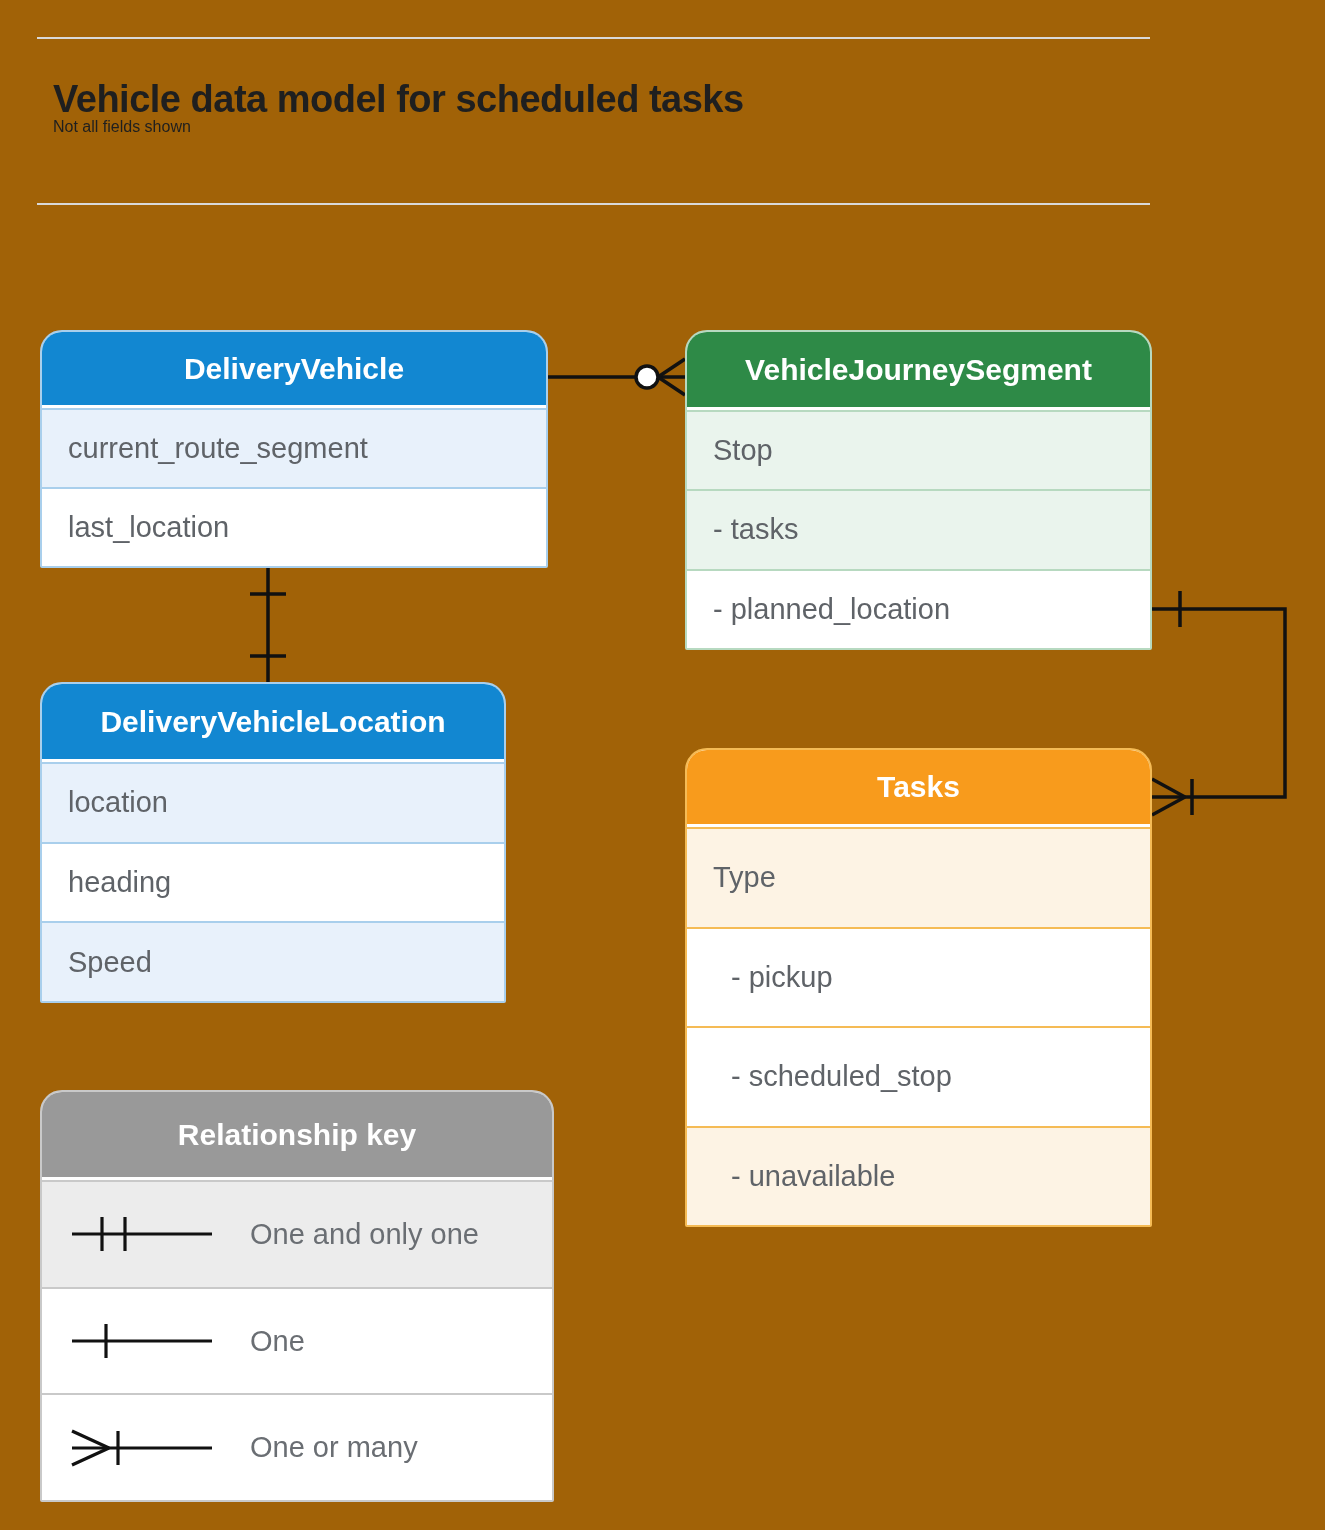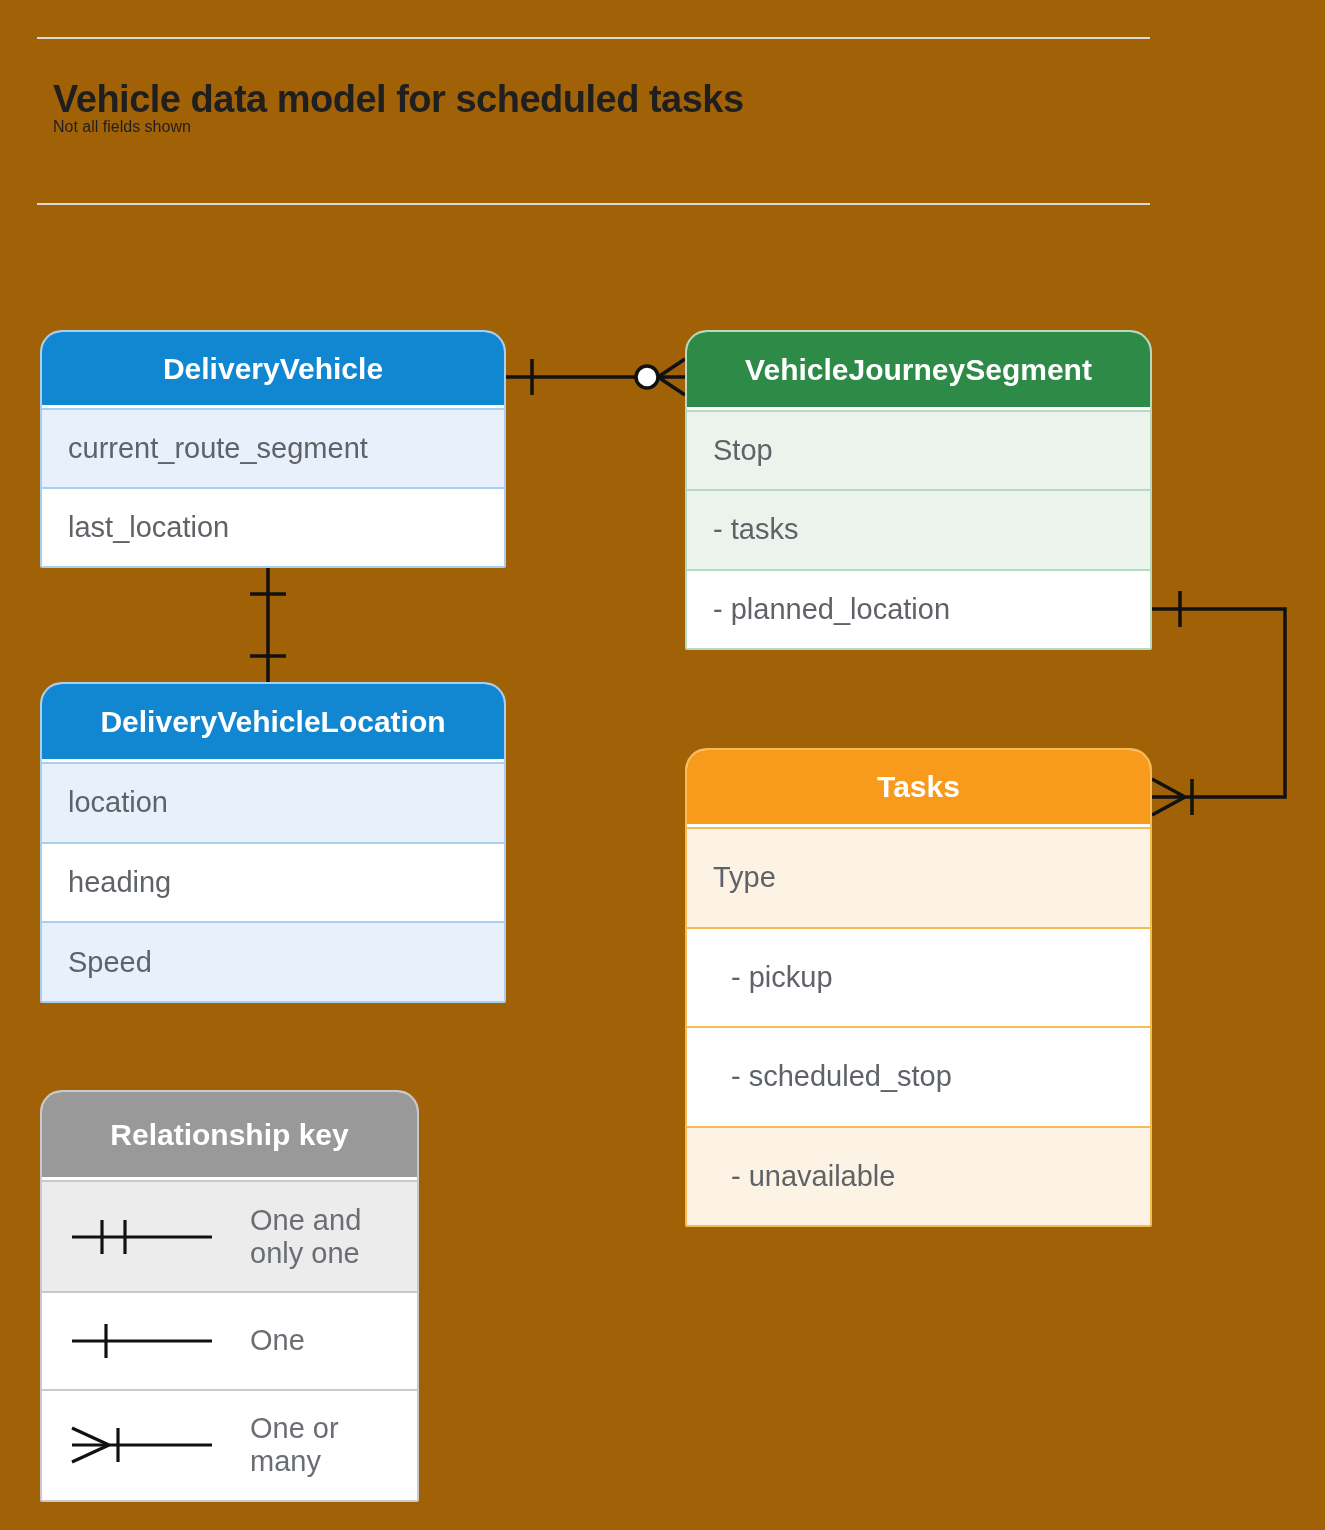--- a/index.html
+++ b/index.html
@@ -72,34 +72,34 @@
     padding-left: 26px;
     font-size: 29px;
     color: #5f6368;
     border-top: 2px solid var(--line);
     background: #ffffff;
   }
   .entity-row:first-of-type { border-top: none; }
   .entity-row.tint { background: var(--tint); }
   .entity-row.indent { padding-left: 44px; }
 
-  #entity-delivery-vehicle          { left: 40px;  top: 330px;  width: 466px; height: 238px; }
+  #entity-delivery-vehicle          { left: 40px;  top: 330px;  width: 508px; height: 238px; }
   #entity-delivery-vehicle .entity-header { height: 73px; }
 
   #entity-vehicle-journey-segment   { left: 685px; top: 330px;  width: 467px; height: 320px; }
   #entity-vehicle-journey-segment .entity-header { height: 75px; }
 
   #entity-delivery-vehicle-location { left: 40px;  top: 682px;  width: 466px; height: 321px; }
   #entity-delivery-vehicle-location .entity-header { height: 75px; }
 
   #entity-tasks                     { left: 685px; top: 748px;  width: 467px; height: 479px; }
   #entity-tasks .entity-header { height: 74px; }
 
   
-  #legend { left: 40px; top: 1090px; width: 379px; height: 412px; }
+  #legend { left: 40px; top: 1090px; width: 514px; height: 412px; }
   #legend .entity-header { height: 85px; }
   #legend .entity-row { gap: 28px; padding-left: 20px; color: #6a6e73; }
   .legend-symbol { flex: 0 0 auto; display: block; }
 
   
   .connectors {
     position: absolute;
     left: 0; top: 0;
     width: 1325px;
     height: 1530px;

